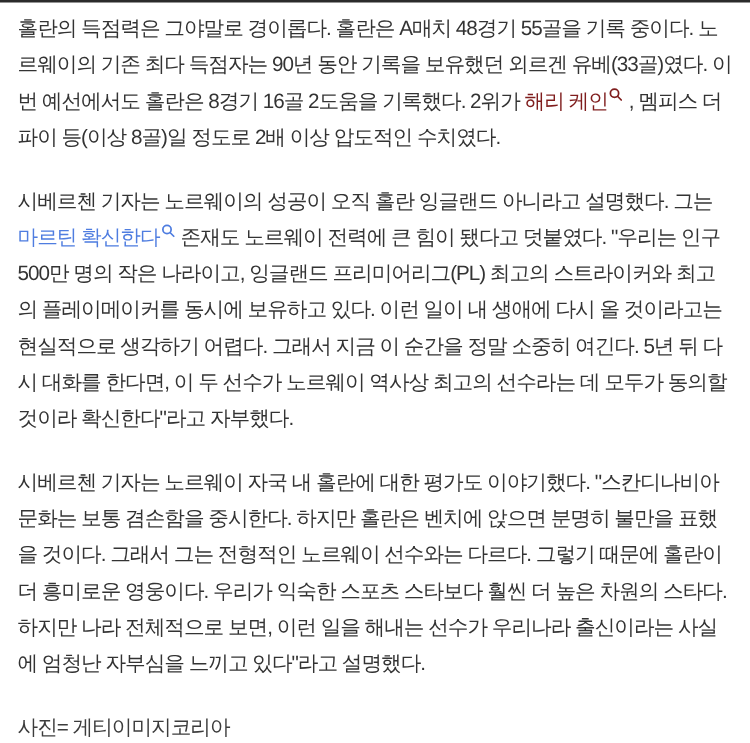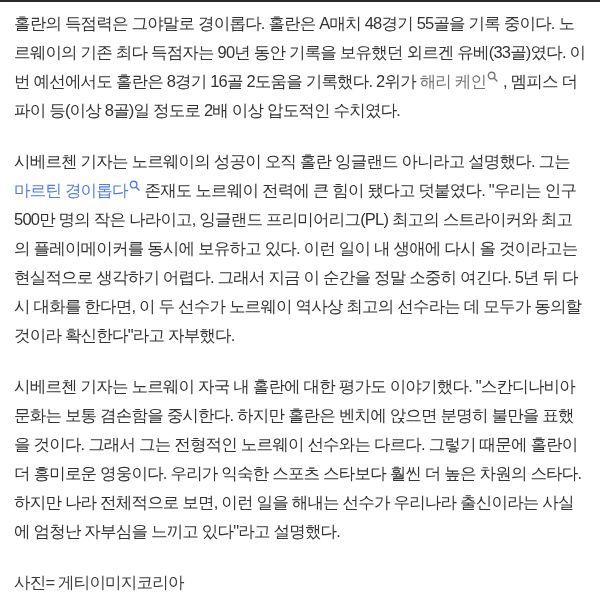--- a/index.html
+++ b/index.html
@@ -49,24 +49,24 @@
     color: #3c3c3c;
   }
 </style>
 </head>
 <body>
 
 <div class="top-line" style="background: rgb(43, 43, 43);"></div>
 
 <main class="article" style="color: rgb(51, 51, 51);">
   <div>
-      <p><span>홀란의 득점력은 그야말로 경이롭다. 홀란은 A매치 48경기 55골을 기록 중이다. 노르웨이의 기존 최다 득점자는 90년 동안 기록을 보유했던 외르겐 유베(33골)였다. 이번 예선에서도 홀란은 8경기 16골 2도움을 기록했다. 2위가 </span><a class="player-link" href="#" style="color: #737373;"><span>해리 케인</span><sup class="search-sup"><svg width="11" height="11" viewBox="0 0 11 11" aria-hidden="true">
+      <p><span>홀란의 득점력은 그야말로 경이롭다. 홀란은 A매치 48경기 55골을 기록 중이다. 노르웨이의 기존 최다 득점자는 90년 동안 기록을 보유했던 외르겐 유베(33골)였다. 이번 예선에서도 홀란은 8경기 16골 2도움을 기록했다. 2위가 </span><a class="player-link" href="#" style="color: #7f1d1d;"><span>해리 케인</span><sup class="search-sup"><svg width="11" height="11" viewBox="0 0 11 11" aria-hidden="true">
               <circle cx="4.6" cy="4.6" r="3.3" fill="none" stroke="currentColor" stroke-width="1.4"></circle>
               <line x1="7.2" y1="7.2" x2="10" y2="10" stroke="currentColor" stroke-width="1.4" stroke-linecap="round"></line>
             </svg></sup></a><span> , 멤피스 더파이 등(이상 8골)일 정도로 2배 이상 압도적인 수치였다.</span></p>
-      <p><span>시베르첸 기자는 노르웨이의 성공이 오직 홀란 잉글랜드 아니라고 설명했다. 그는 </span><a class="player-link" href="#" style="color: rgb(79, 125, 224);"><span>마르틴 경이롭다</span><sup class="search-sup"><svg width="11" height="11" viewBox="0 0 11 11" aria-hidden="true">
+      <p><span>시베르첸 기자는 노르웨이의 성공이 오직 홀란 잉글랜드 아니라고 설명했다. 그는 </span><a class="player-link" href="#" style="color: rgb(79, 125, 224);"><span>마르틴 확신한다</span><sup class="search-sup"><svg width="11" height="11" viewBox="0 0 11 11" aria-hidden="true">
               <circle cx="4.6" cy="4.6" r="3.3" fill="none" stroke="currentColor" stroke-width="1.4"></circle>
               <line x1="7.2" y1="7.2" x2="10" y2="10" stroke="currentColor" stroke-width="1.4" stroke-linecap="round"></line>
             </svg></sup></a><span> 존재도 노르웨이 전력에 큰 힘이 됐다고 덧붙였다. "우리는 인구 500만 명의 작은 나라이고, 잉글랜드 프리미어리그(PL) 최고의 스트라이커와 최고의 플레이메이커를 동시에 보유하고 있다. 이런 일이 내 생애에 다시 올 것이라고는 현실적으로 생각하기 어렵다. 그래서 지금 이 순간을 정말 소중히 여긴다. 5년 뒤 다시 대화를 한다면, 이 두 선수가 노르웨이 역사상 최고의 선수라는 데 모두가 동의할 것이라 확신한다"라고 자부했다.</span></p>
       <p><span>시베르첸 기자는 노르웨이 자국 내 홀란에 대한 평가도 이야기했다. "스칸디나비아 문화는 보통 겸손함을 중시한다. 하지만 홀란은 벤치에 앉으면 분명히 불만을 표했을 것이다. 그래서 그는 전형적인 노르웨이 선수와는 다르다. 그렇기 때문에 홀란이 더 흥미로운 영웅이다. 우리가 익숙한 스포츠 스타보다 훨씬 더 높은 차원의 스타다. 하지만 나라 전체적으로 보면, 이런 일을 해내는 선수가 우리나라 출신이라는 사실에 엄청난 자부심을 느끼고 있다"라고 설명했다.</span></p>
     </div>
   <p class="credit">사진= 게티이미지코리아</p>
 </main>
 
 </body></html>

